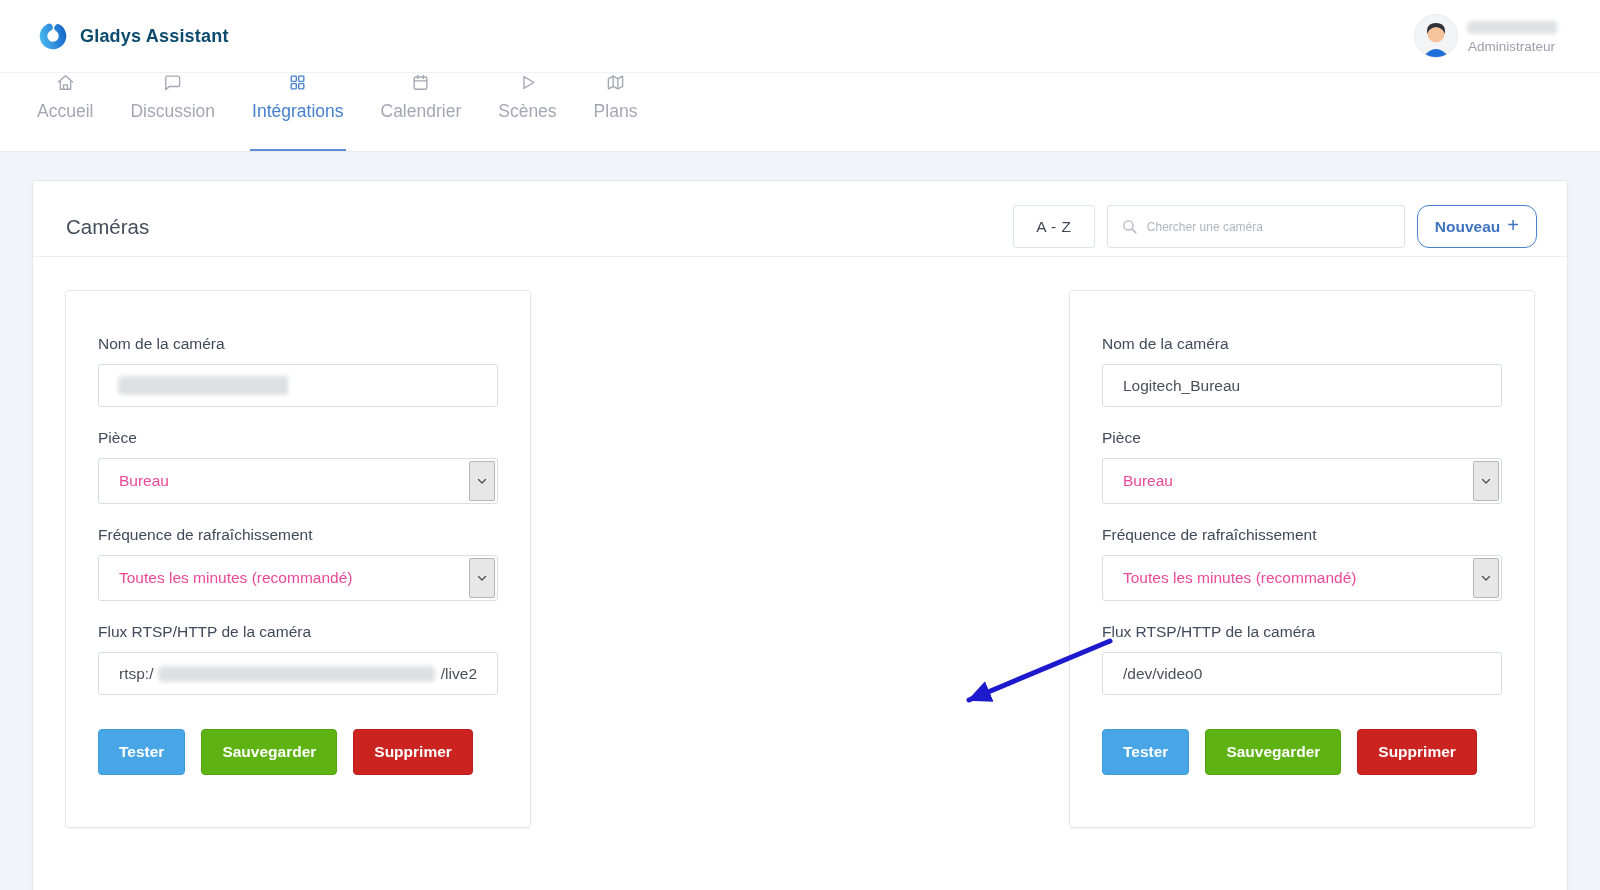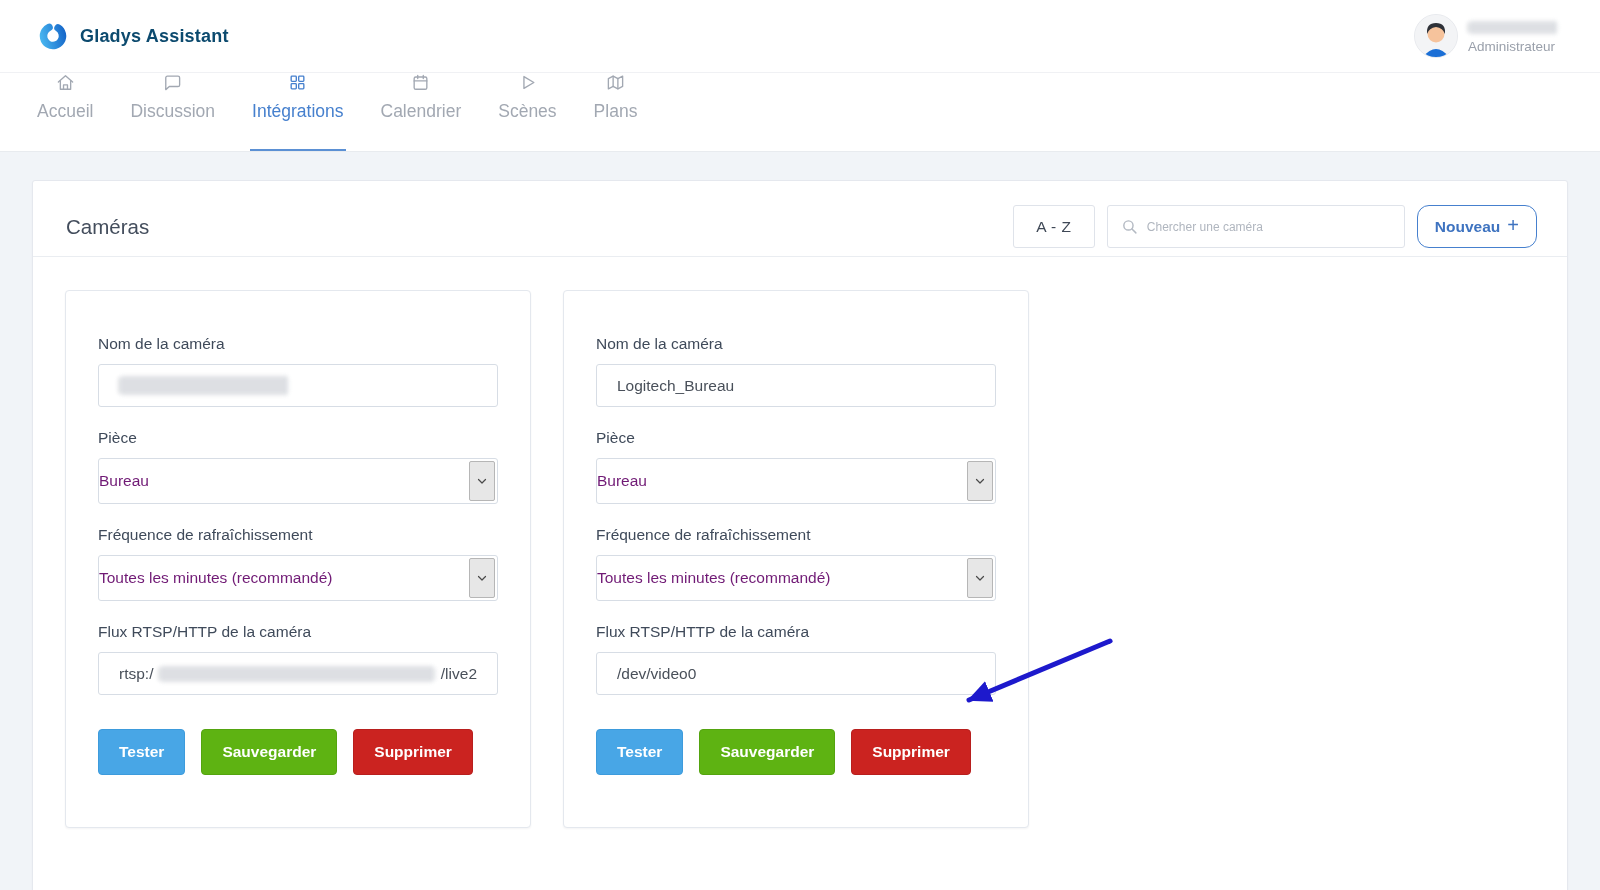--- a/index.html
+++ b/index.html
@@ -77,37 +77,37 @@
   }
   .search-box input::placeholder { color:#b0b6bf; }
   .btn-new {
     height:43px; padding:0 17px; background:#fff; border:1px solid #4680ce;
     border-radius:12px; color:#3e73c0; font-size:15.5px; font-weight:bold;
     cursor:pointer; font-family:inherit; display:flex; align-items:center; gap:7px;
   }
   .btn-new .plus { font-size:20px; font-weight:400; position:relative; top:-1px; }
 
   
-  .panel-body { padding:33px 32px; display:flex; gap:32px; align-items:flex-start; }
+  .panel-body { padding:33px 32px; display:flex; gap:32px; align-items:flex-start;justify-content:space-between; }
   .camera-card {
     width:466px; background:#fff; border:1px solid #e4e8ee; border-radius:4px;
     box-shadow:0 1px 2px rgba(35,46,60,.05); padding:44px 32px 52px;
   }
   .form-group { margin-bottom:22px; }
   .form-label { display:block; font-size:15.5px; color:#3f4a5a; margin-bottom:11px; }
   .text-input, .fake-input {
     width:100%; height:43px; border:1px solid #d7dde5; border-radius:3px;
     font-size:15.5px; color:#49505a; padding:0 20px; background:#fff;
     font-family:inherit; outline:none; display:flex; align-items:center;
   }
   input.text-input { display:block; }
   .select {
     height:46px; border:1px solid #d7dde5; border-radius:3px; background:#fff;
     display:flex; align-items:center; justify-content:space-between;
-    font-size:15.5px; color:#701a75; cursor:pointer;
+    padding-left:20px; font-size:15.5px; color:#ec4899; cursor:pointer;
   }
   .select-btn {
     width:26px; height:40px; margin-right:2px; background:#e7e7e7;
     border:1px solid #b6b6b6; border-radius:2px; display:flex;
     align-items:center; justify-content:center; flex:none;
   }
   .btn-row { display:flex; gap:16px; margin-top:34px; }
   .btn {
     height:46px; padding:0 20px; border-radius:4px; border:1px solid transparent;
     color:#fff; font-size:15.5px; font-weight:bold; cursor:pointer; font-family:inherit;

